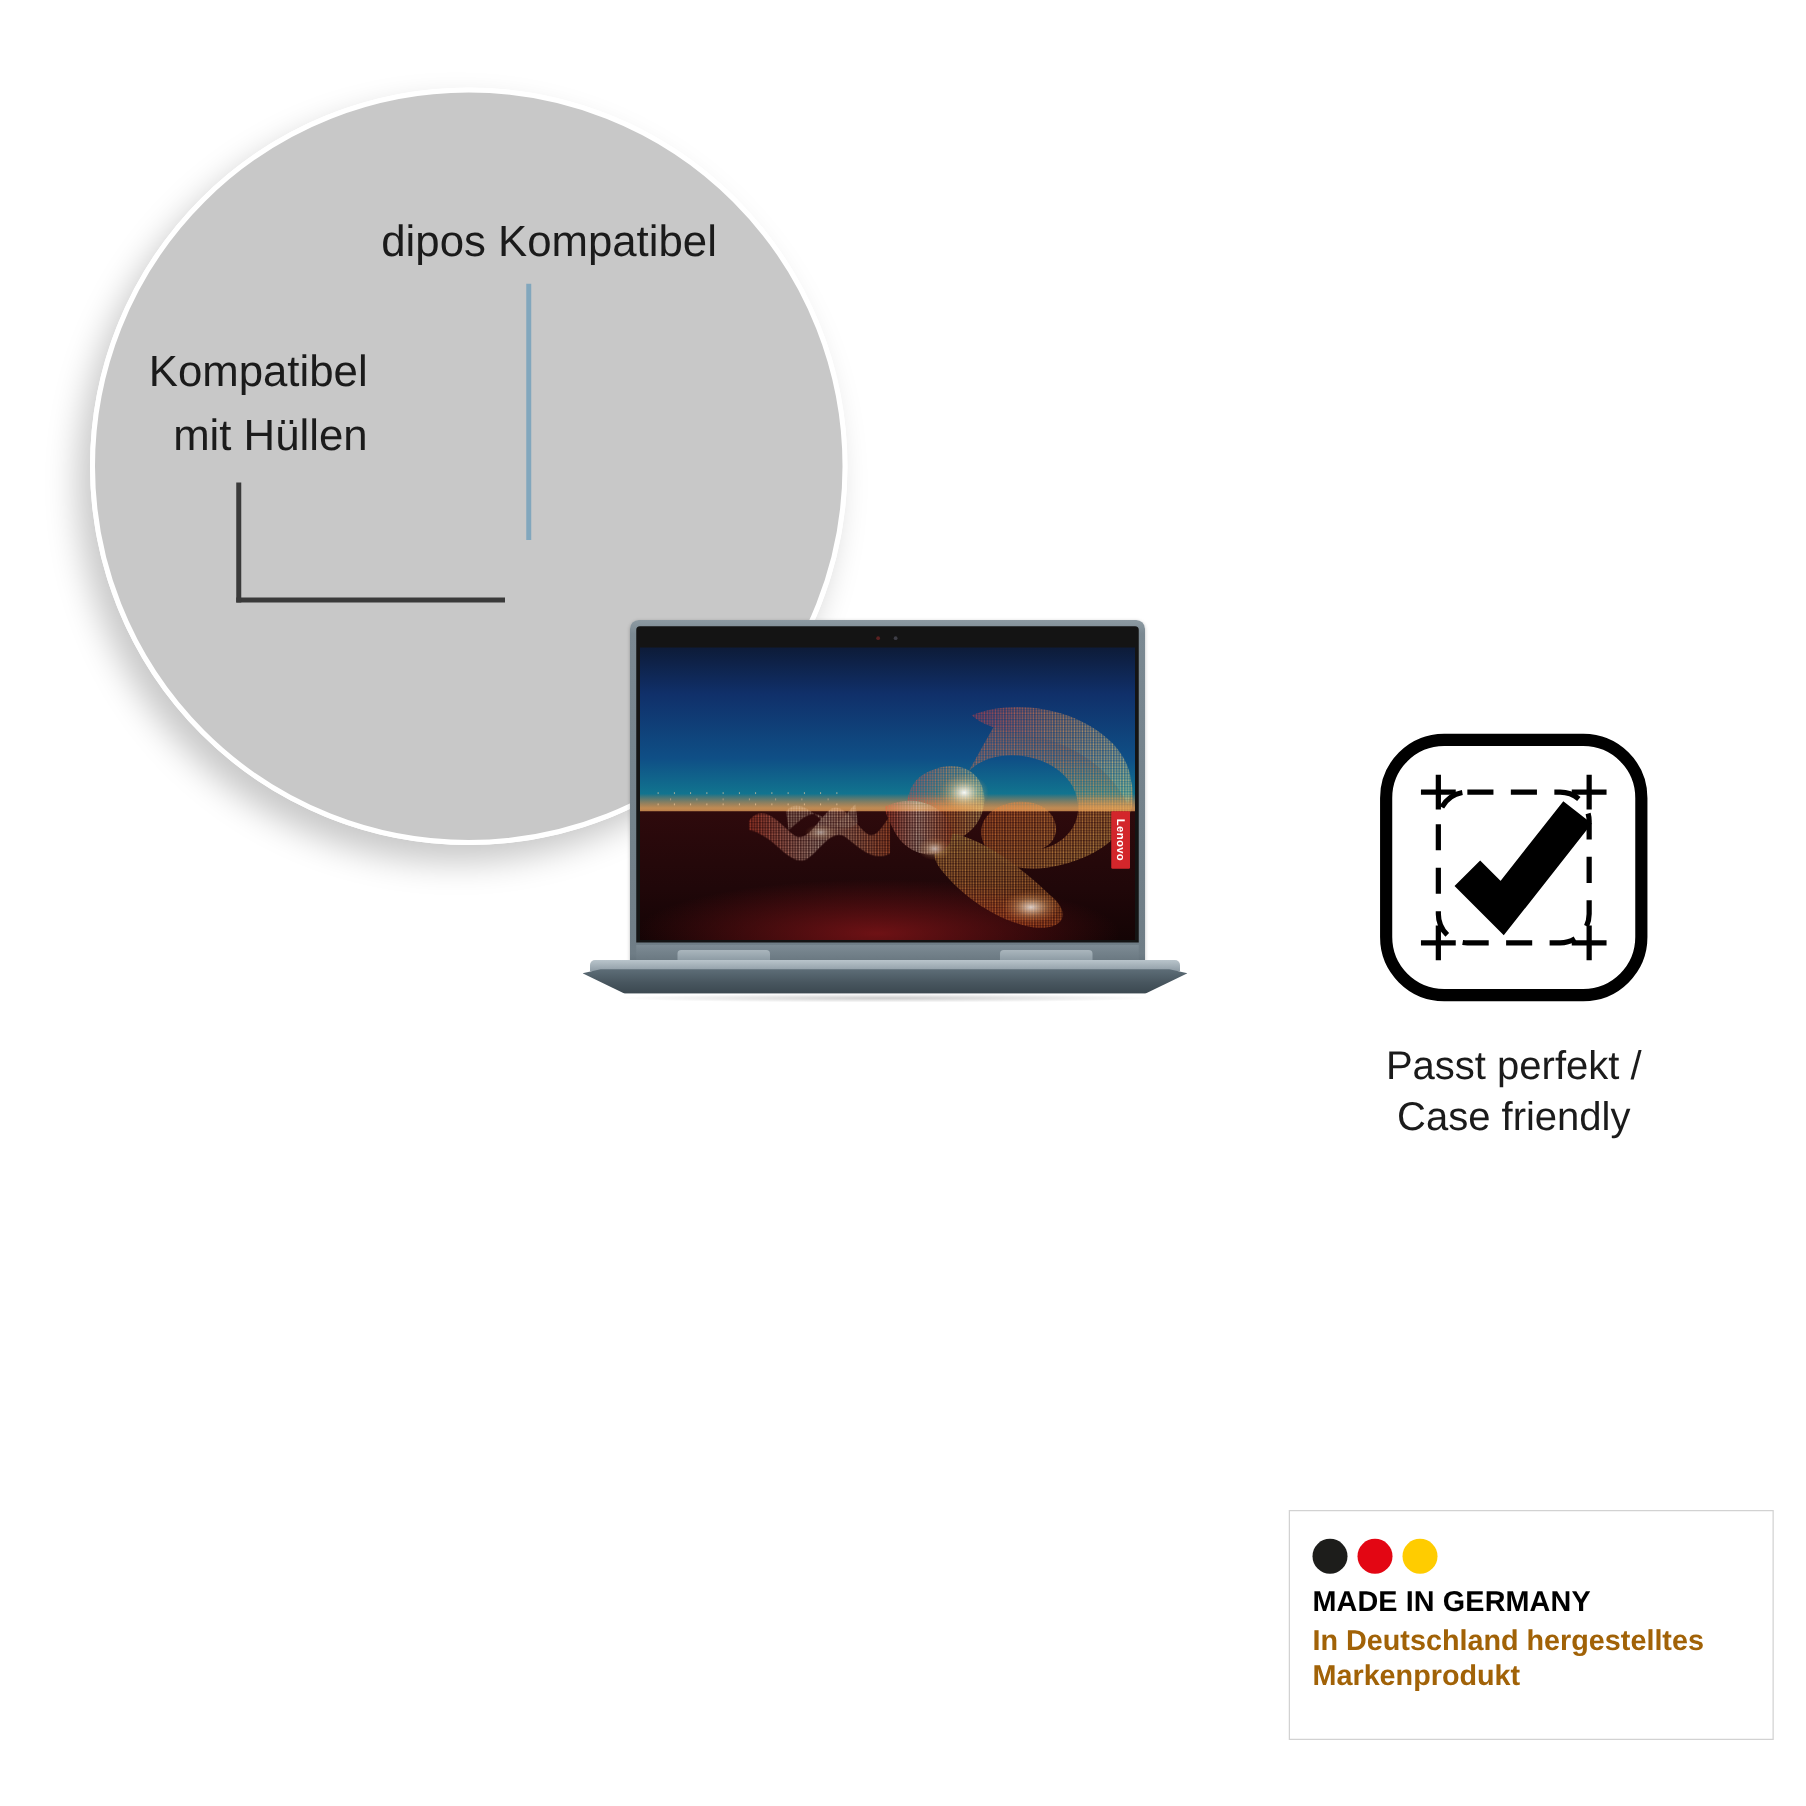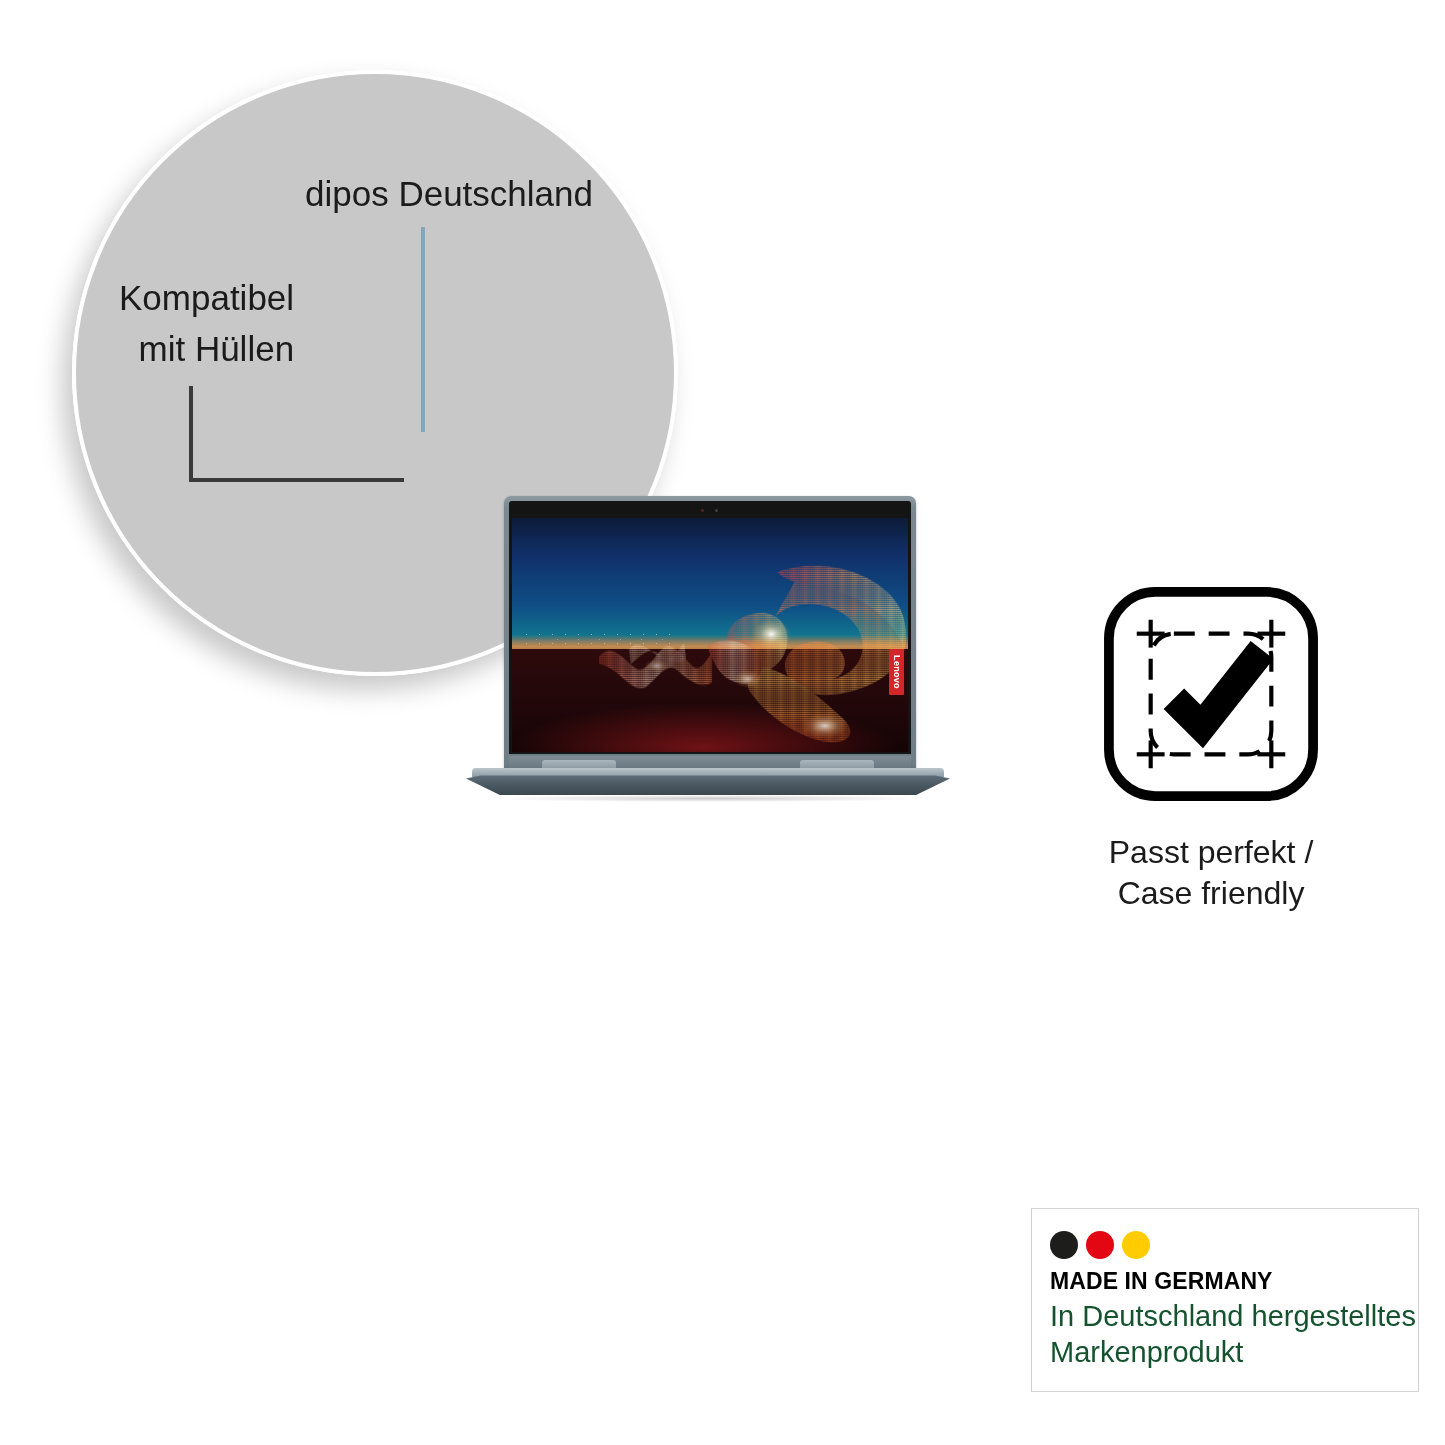--- a/index.html
+++ b/index.html
@@ -295,36 +295,36 @@
   }
   #mig-title {
     font-size: 23px;
     font-weight: 700;
     color: #000000;
     letter-spacing: 0.1px;
     line-height: 1.2;
     margin-bottom: 2px;
   }
   #mig-sub {
-    font-size: 29px;
-    font-weight: 400;
-    color: #14532d;
+    font-size: 23px;
+    font-weight: 700;
+    color: #a16207;
     line-height: 1.25;
     white-space: pre-line;
   }
 </style>
 </head>
 <body>
 
 <div id="stage">
 
   <div class="circle-shadow"></div>
   <div class="circle"></div>
 
-  <div class="circle-label" id="label-product">dipos Deutschland</div>
+  <div class="circle-label" id="label-product">dipos Kompatibel</div>
 
   <div class="circle-label" id="label-compat">Kompatibel
 mit Hüllen</div>
 
   <div class="rule-blue"></div>
   <div class="rule-bracket"></div>
 
   <div id="laptop">
 
     <div class="lid">

